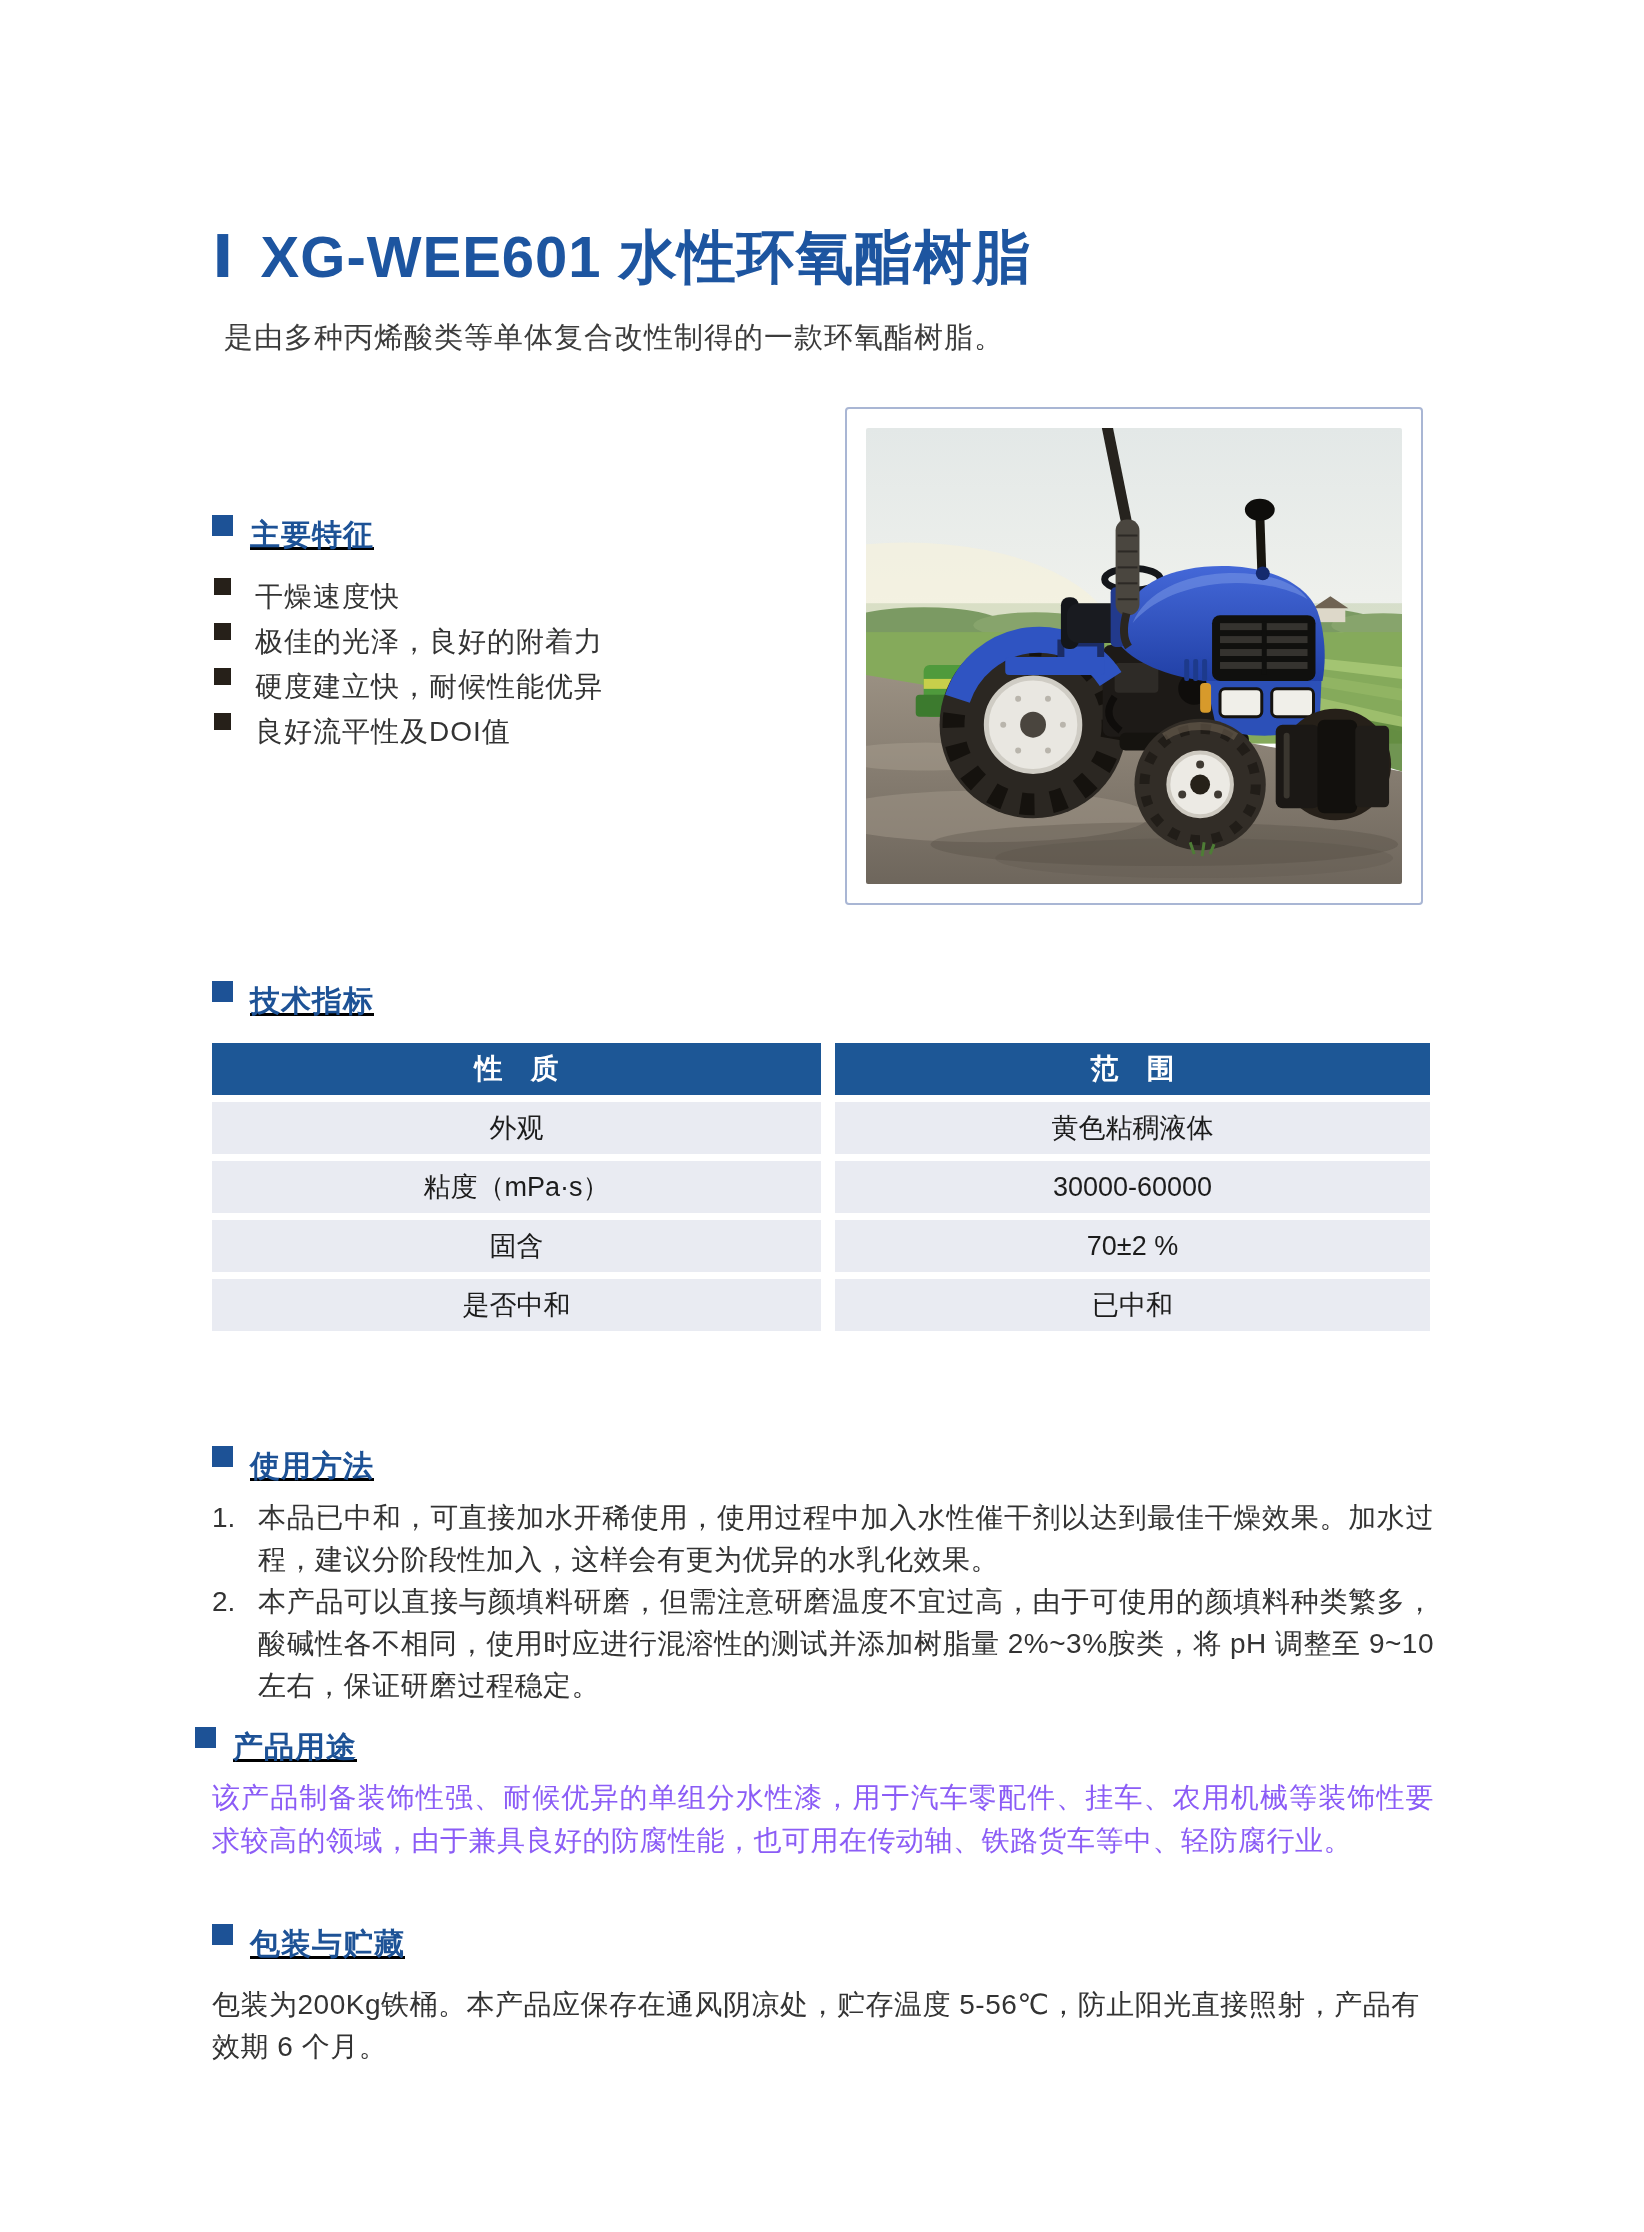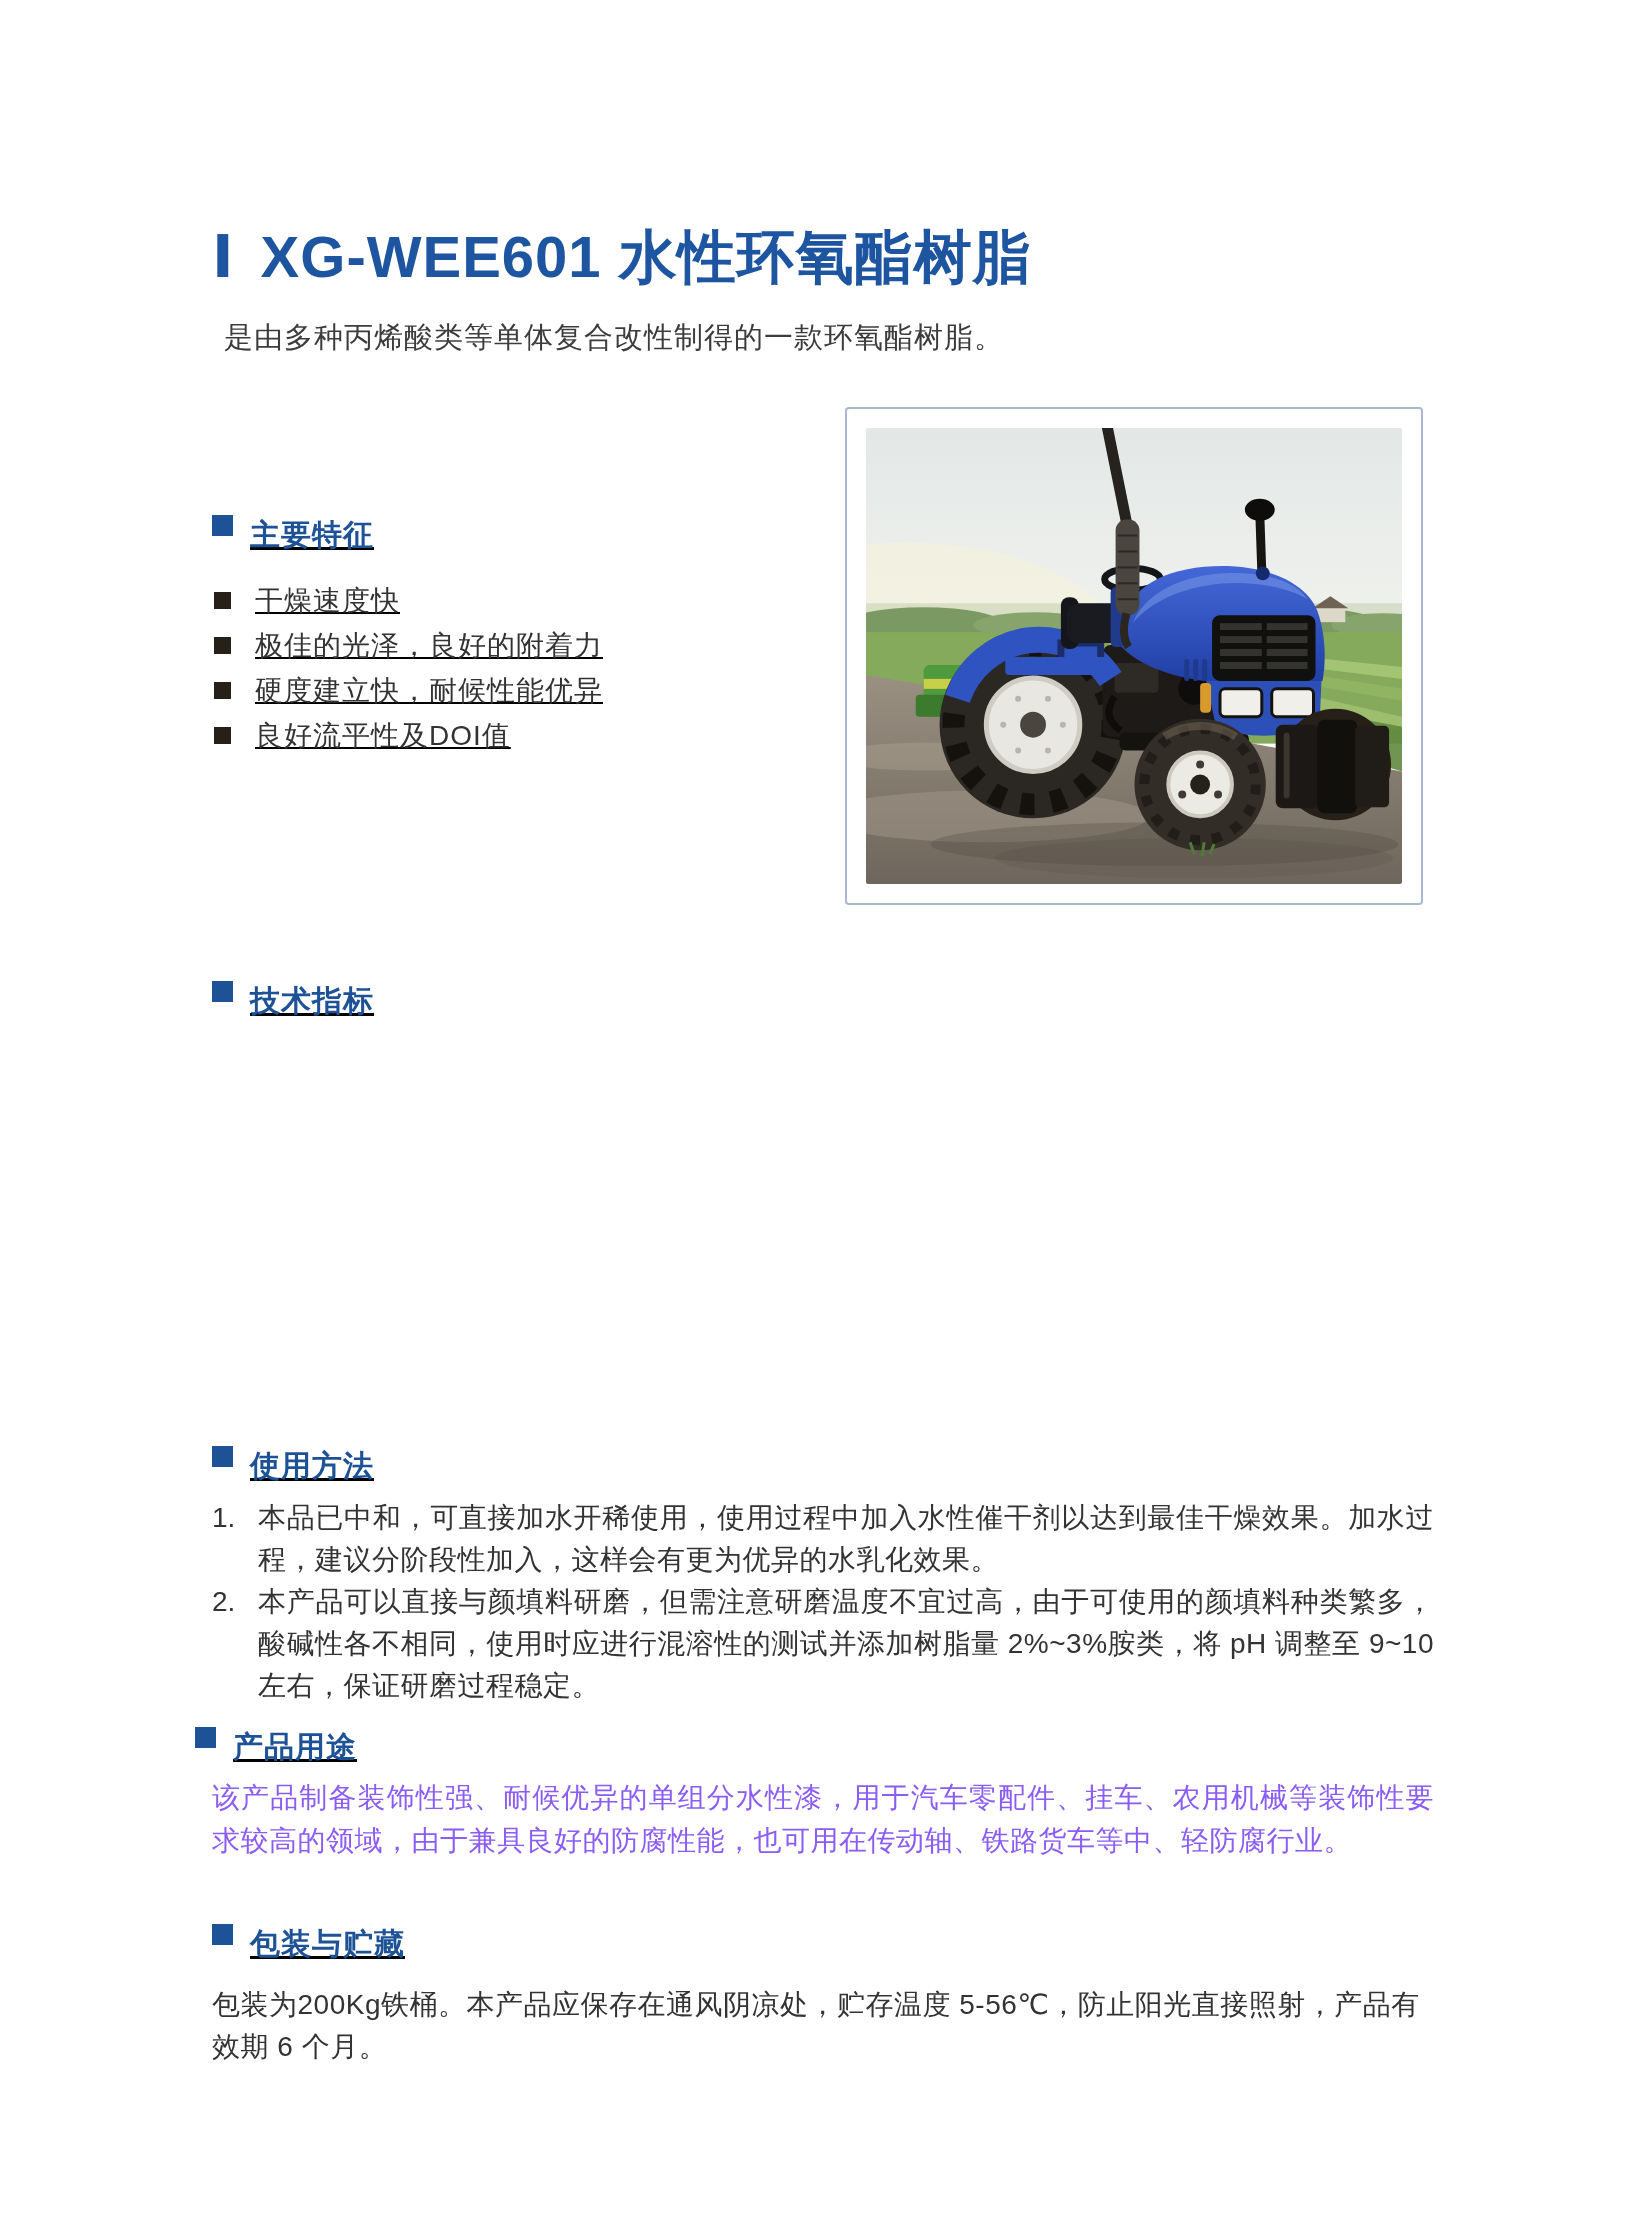--- a/index.html
+++ b/index.html
@@ -58,21 +58,21 @@
   .sh-text{font-size:30px;font-weight:bold;color:#1d5296;letter-spacing:1px;}
 
   #feat-head{left:212px; top:515px;}
   #spec-head{left:212px; top:981px;}
   #usage-head{left:212px; top:1446px;}
   #app-head{left:195px; top:1727px;}
   #pack-head{left:212px; top:1924px;}
 
   
   .features{position:absolute;left:214px;top:578px;}
-  .feat-item{display:flex;align-items:center;gap:24px;height:45px;text-decoration:underline;}
+  .feat-item{display:flex;align-items:flex-start;gap:24px;height:45px;}
   .feat-sq{width:17px;height:17px;background:#262019;flex:none;}
   .feat-item .feat-label{font-size:28px;color:#333333;letter-spacing:1px;}
 
   
   .spec-wrap{position:absolute;left:212px;top:1036px;width:1218px;}
   table.spec{width:100%;border-collapse:separate;border-spacing:0 7px;table-layout:fixed;}
   table.spec th{
     background:#1d5796;color:#ffffff;
     font-size:28px;font-weight:bold;
     height:50px;text-align:center;
@@ -272,20 +272,46 @@
     <div class="feat-item">
       <span class="feat-sq"></span>
       <span class="feat-label">良好流平性及DOI值</span>
     </div>
   </div>
 
   <div class="section-head" id="spec-head">
     <span class="sq"></span>
     <span class="sh-text">技术指标</span>
   </div>
+  <div class="spec-wrap">
+    <table class="spec">
+      <tbody>
+          <tr>
+        <th>性　质</th>
+        <th>范　围</th>
+      </tr>
+      <tr>
+        <td>外观</td>
+        <td>黄色粘稠液体</td>
+      </tr>
+      <tr>
+        <td>粘度（mPa·s）</td>
+        <td>30000-60000</td>
+      </tr>
+      <tr>
+        <td>固含</td>
+        <td>70±2 %</td>
+      </tr>
+      <tr>
+        <td>是否中和</td>
+        <td>已中和</td>
+      </tr>
+    </tbody>
+      </table>
+  </div>
 
   <div class="section-head" id="usage-head">
     <span class="sq"></span>
     <span class="sh-text">使用方法</span>
   </div>
   <div class="usage-list">
     <div class="usage-item">
       <span class="usage-num">1.</span>
       <span class="usage-text">本品已中和，可直接加水开稀使用，使用过程中加入水性催干剂以达到最佳干燥效果。加水过程，建议分阶段性加入，这样会有更为优异的水乳化效果。</span>
     </div>

